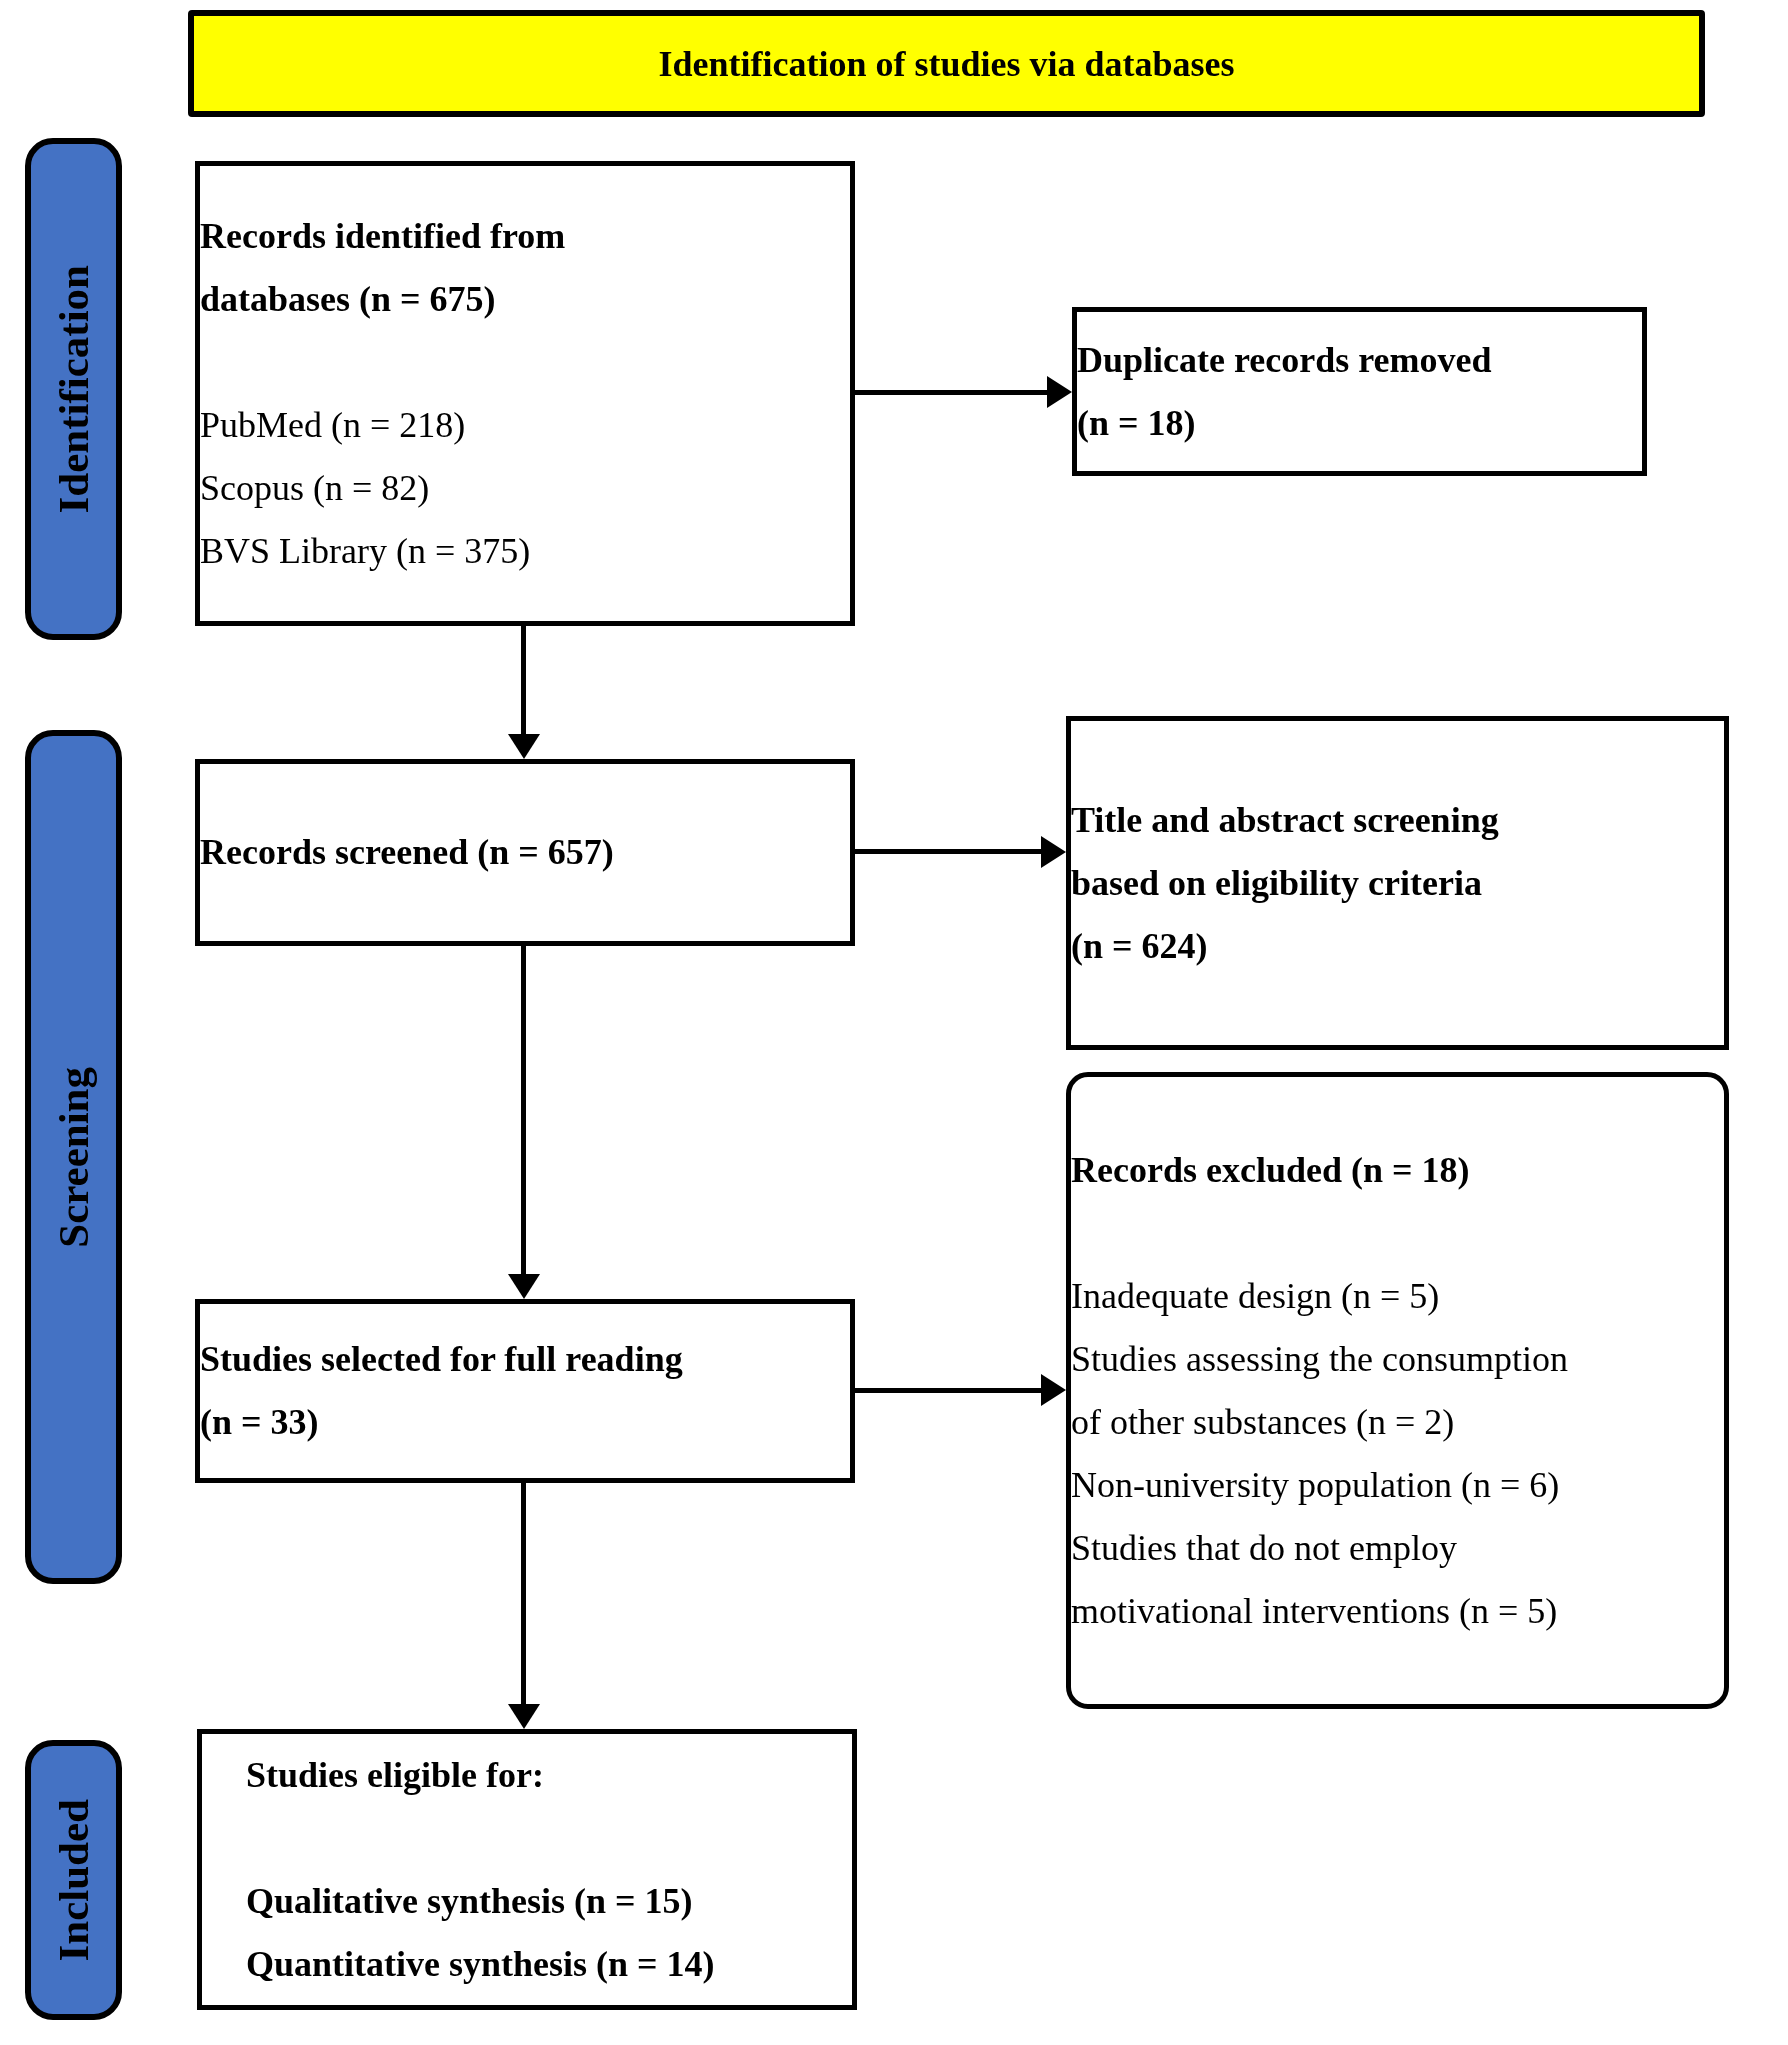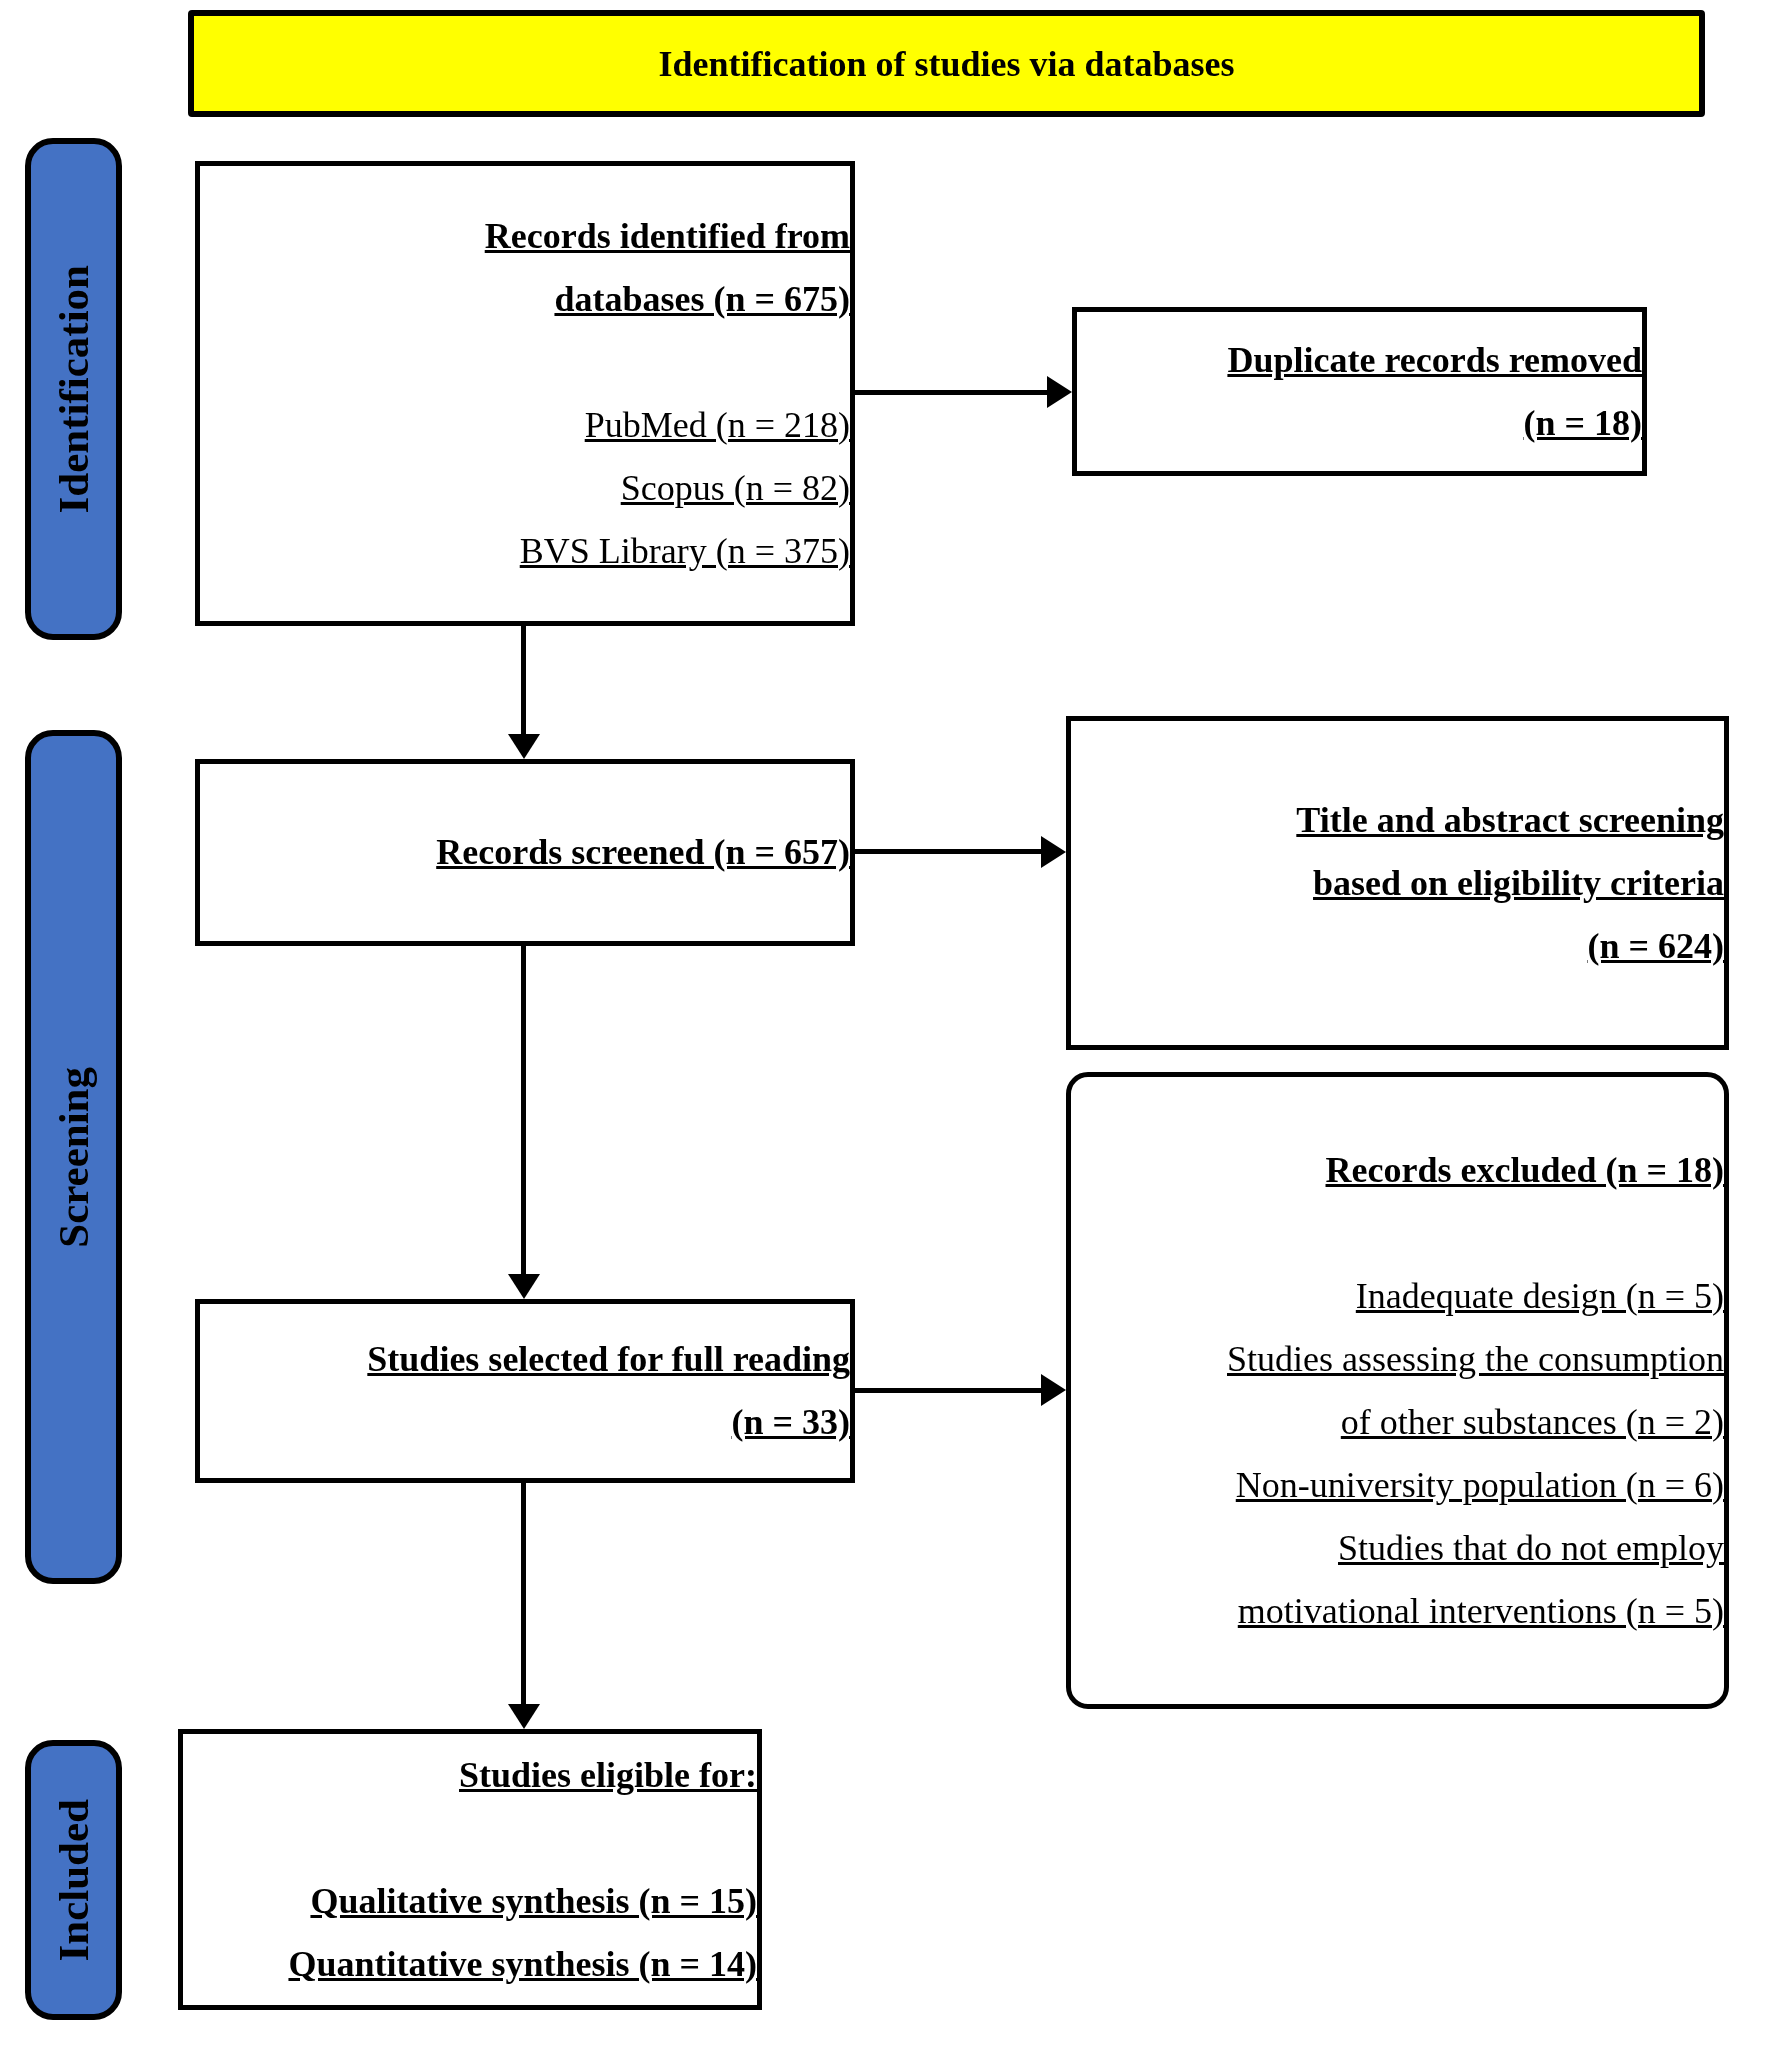--- a/index.html
+++ b/index.html
@@ -45,33 +45,32 @@
     color:#000;
   }
   #stage-identification{top:138px;height:502px;}
   #stage-screening{top:730px;height:854px;}
   #stage-included{top:1740px;height:280px;}
   
   .pbox{
     position:absolute;
     background:var(--box-bg);
     border:5.6px solid var(--line);
-    display:flex;flex-direction:column;align-items:flex-end;justify-content:center;
+    display:flex;flex-direction:column;align-items:flex-start;justify-content:center;
     text-align:center;
-    text-decoration:underline;
   }
   .tline{
     font-size:36px;line-height:63px;min-height:63px;
     white-space:nowrap;
   }
   .tline.b{font-weight:bold;}
   #box-records-identified{left:195px;top:161px;width:660px;height:465px;}
   #box-records-screened{left:195px;top:759px;width:660px;height:187px;}
   #box-full-reading{left:195px;top:1299px;width:660px;height:184px;}
-  #box-studies-eligible{left:178px;top:1729px;width:584px;height:281px;}
+  #box-studies-eligible{left:197px;top:1729px;width:660px;height:281px;padding-left:44px;}
   #box-duplicates-removed{left:1072px;top:307px;width:575px;height:169px;}
   #box-title-abstract{left:1066px;top:716px;width:663px;height:334px;}
   #box-records-excluded{left:1066px;top:1072px;width:663px;height:637px;border-radius:22px;}
   
   .vline{position:absolute;width:4.5px;background:var(--line);}
   .hline{position:absolute;height:4.5px;background:var(--line);}
   .head-down{
     position:absolute;width:0;height:0;
     border-left:16px solid transparent;
     border-right:16px solid transparent;

